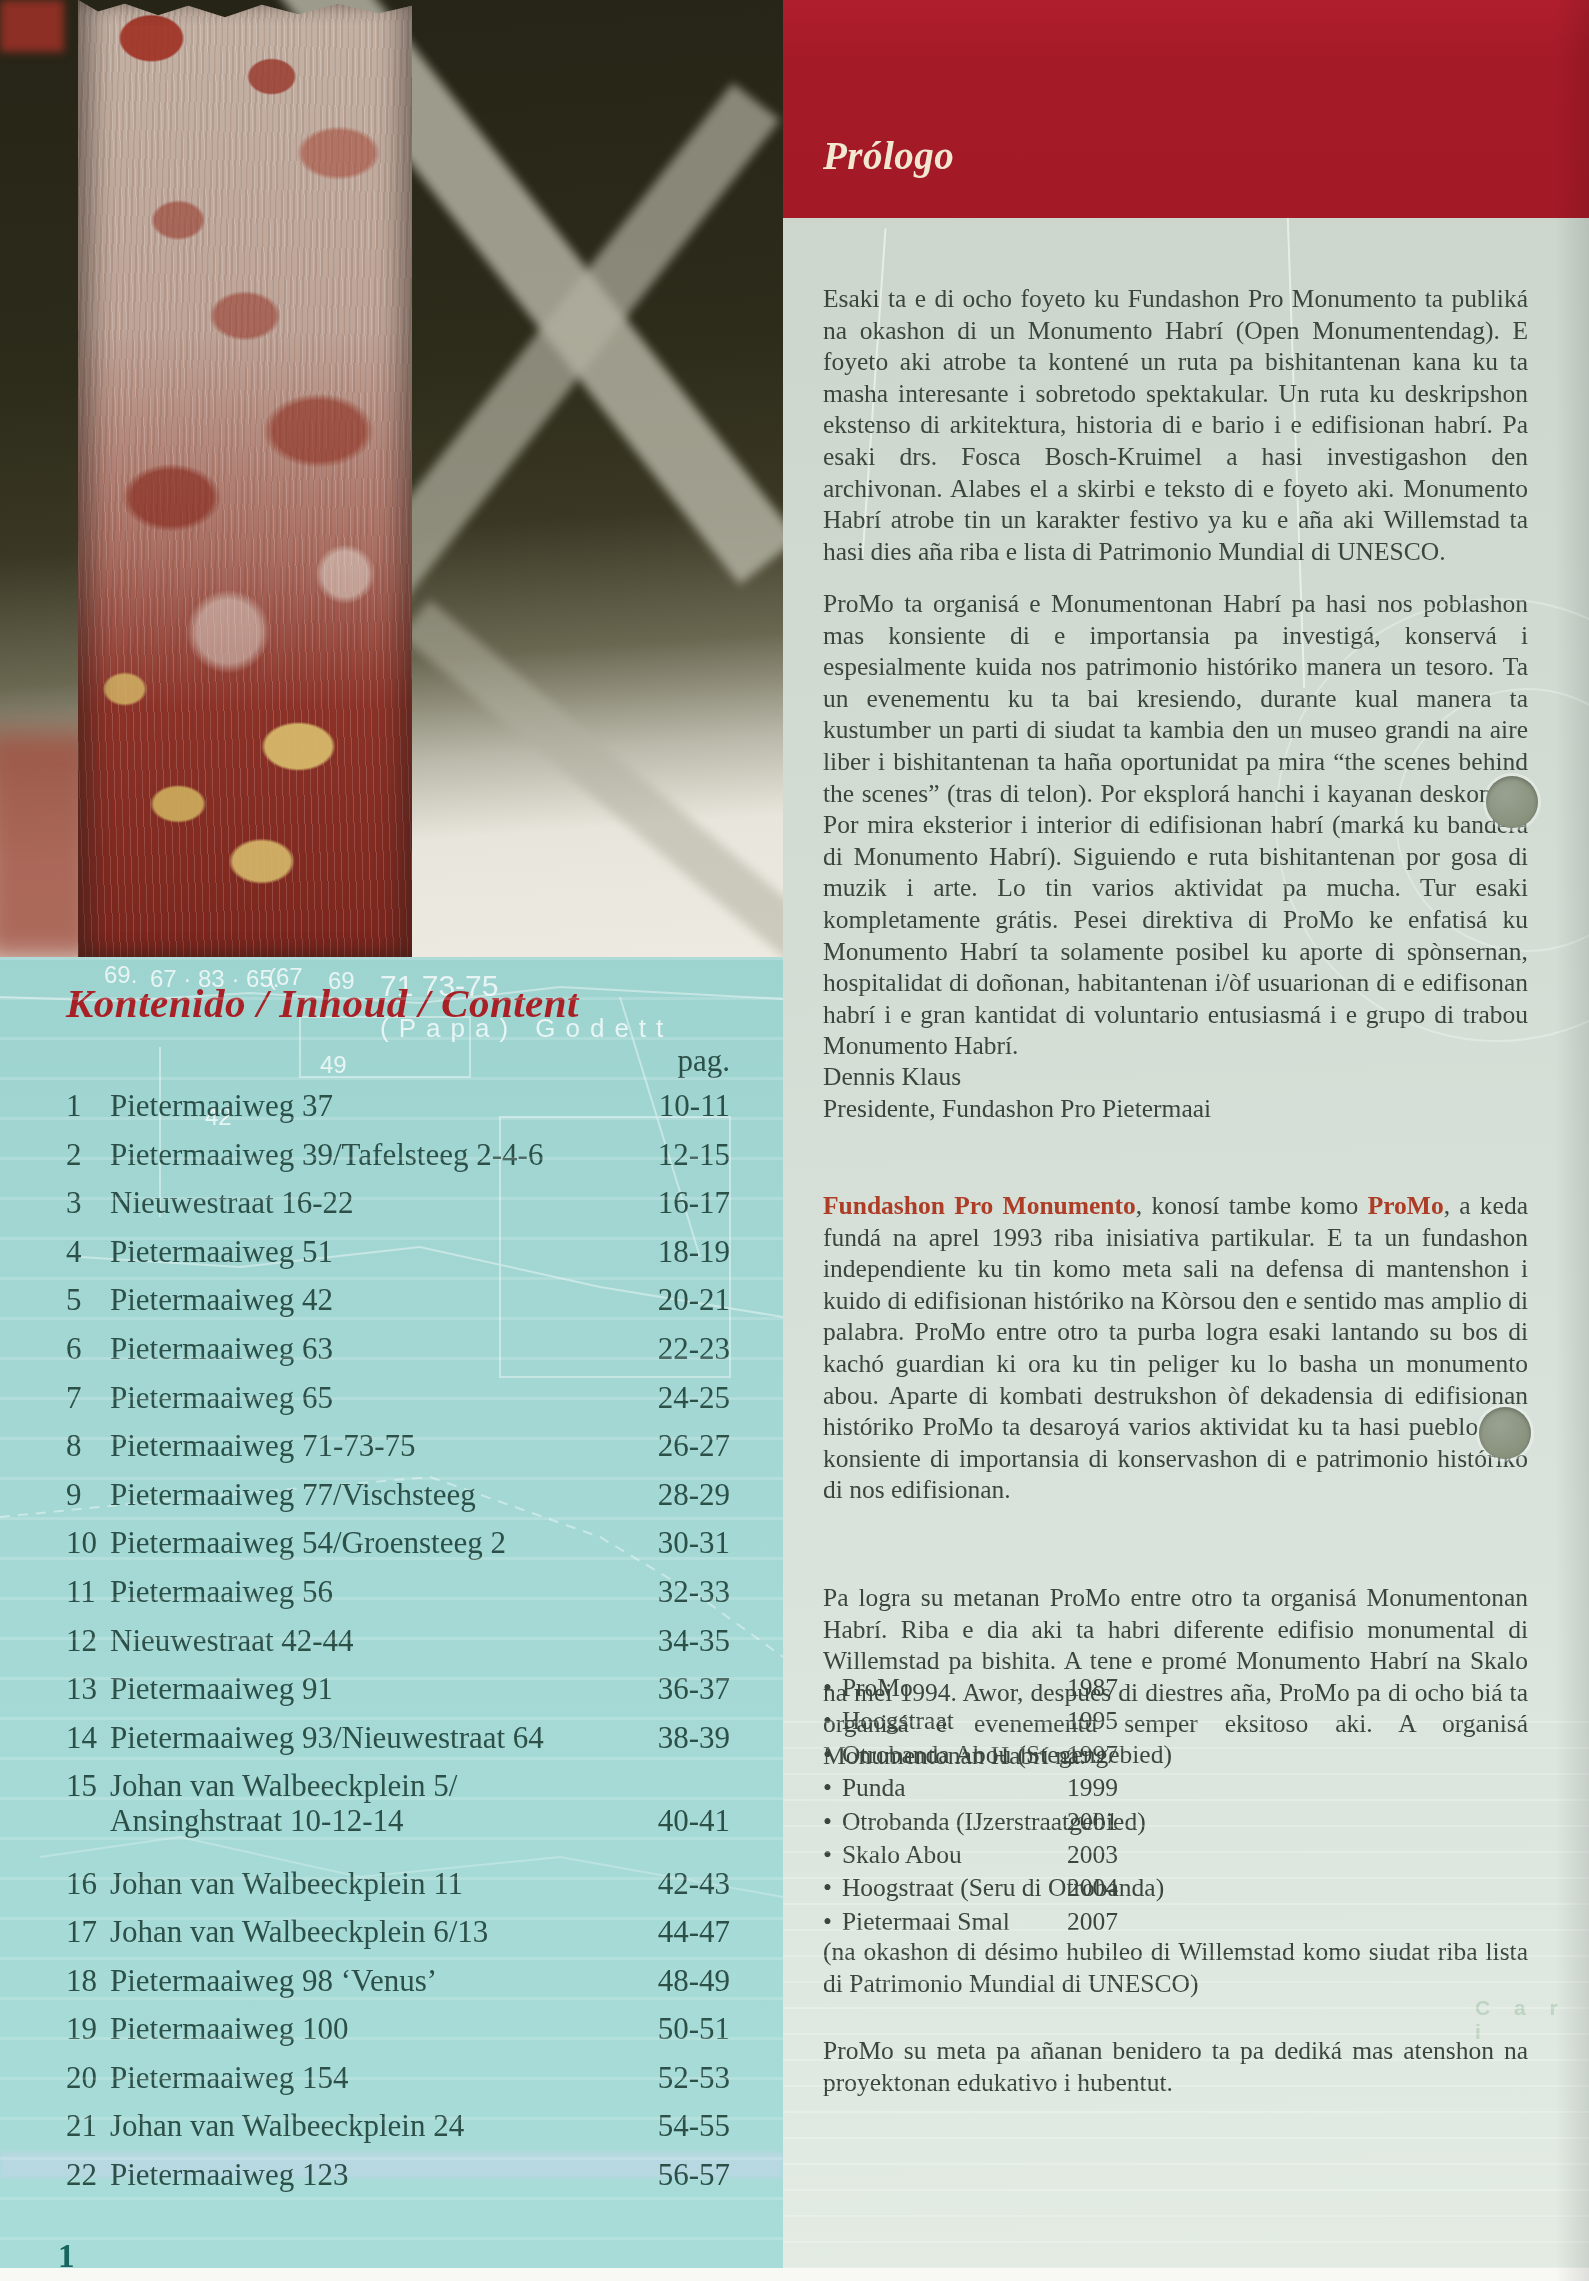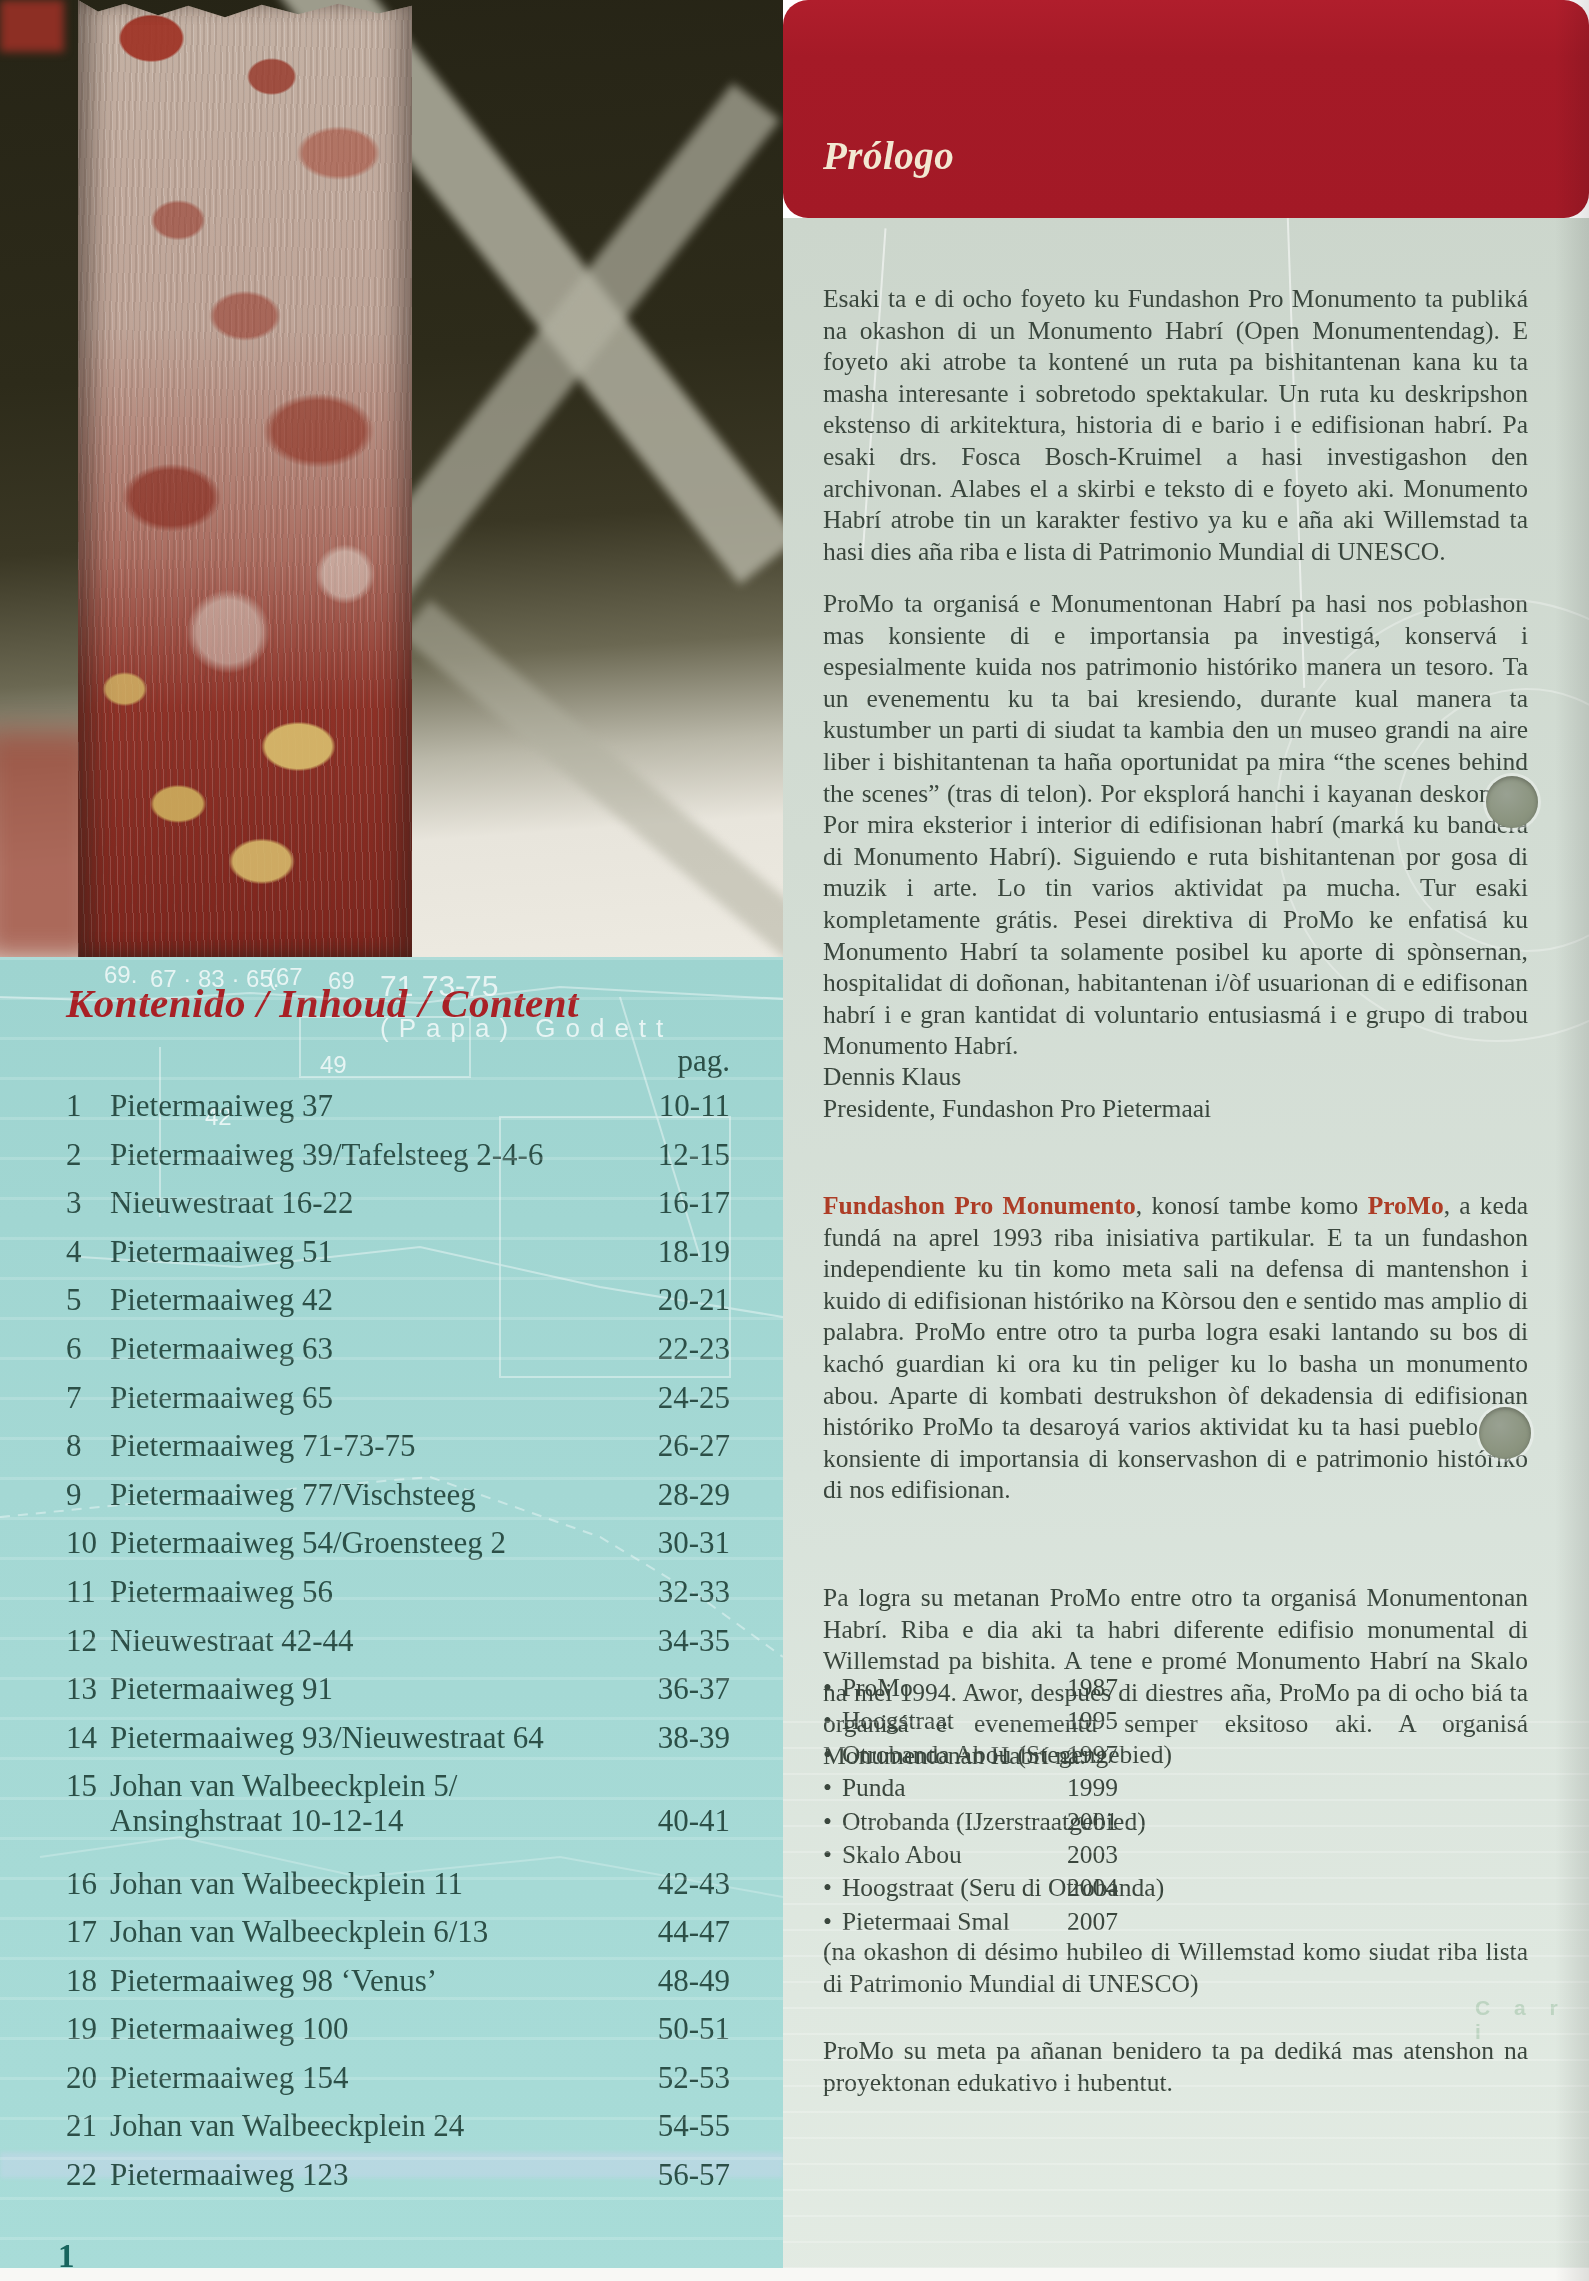--- a/index.html
+++ b/index.html
@@ -32,21 +32,21 @@
           radial-gradient(70px 70px at 45% 66%,rgba(224,220,210,.5) 45%,transparent 60%),
           radial-gradient(50px 50px at 80% 60%,rgba(228,224,214,.5) 45%,transparent 60%),
           repeating-linear-gradient(92deg,rgba(80,60,50,.14) 0 2px,transparent 2px 6px),
           repeating-linear-gradient(88deg,rgba(255,255,255,.16) 0 1px,transparent 1px 7px),
           linear-gradient(180deg,rgba(175,70,55,.12) 0%,rgba(160,52,40,.2) 34%,rgba(148,40,28,.55) 58%,rgba(136,34,24,.9) 74%,rgba(120,28,20,.95) 100%);
         background-color:#c7c1b4;
         box-shadow:inset 14px 0 22px rgba(40,30,25,.45),inset -14px 0 22px rgba(40,30,25,.4);}
 
   
   .banner{position:absolute;left:783px;top:0;width:806px;height:218px;
-          background:linear-gradient(180deg,#b01e2c 0%,#a51a27 26%,#a31926 100%);border-radius:25px;}
+          background:linear-gradient(180deg,#b01e2c 0%,#a51a27 26%,#a31926 100%);}
   .prologue-title{position:absolute;left:40px;bottom:14px;color:#f2e8d2;
                   font-style:italic;font-weight:600;font-size:39px;letter-spacing:.5px;}
 
   
   .right-panel{position:absolute;left:783px;top:218px;width:806px;height:2063px;overflow:hidden;
                background:linear-gradient(178deg,#ccd6cc 0%,#d2dcd3 30%,#d8e2da 60%,#dfe8e0 85%,#e3ebe3 100%);
                color:#3a463d;}
   .right-panel::before,.right-panel::after{content:"";position:absolute;border-radius:50%;
                border:2px solid rgba(255,255,255,.30);}
   .right-panel::before{right:-70px;top:470px;width:260px;height:260px;}

